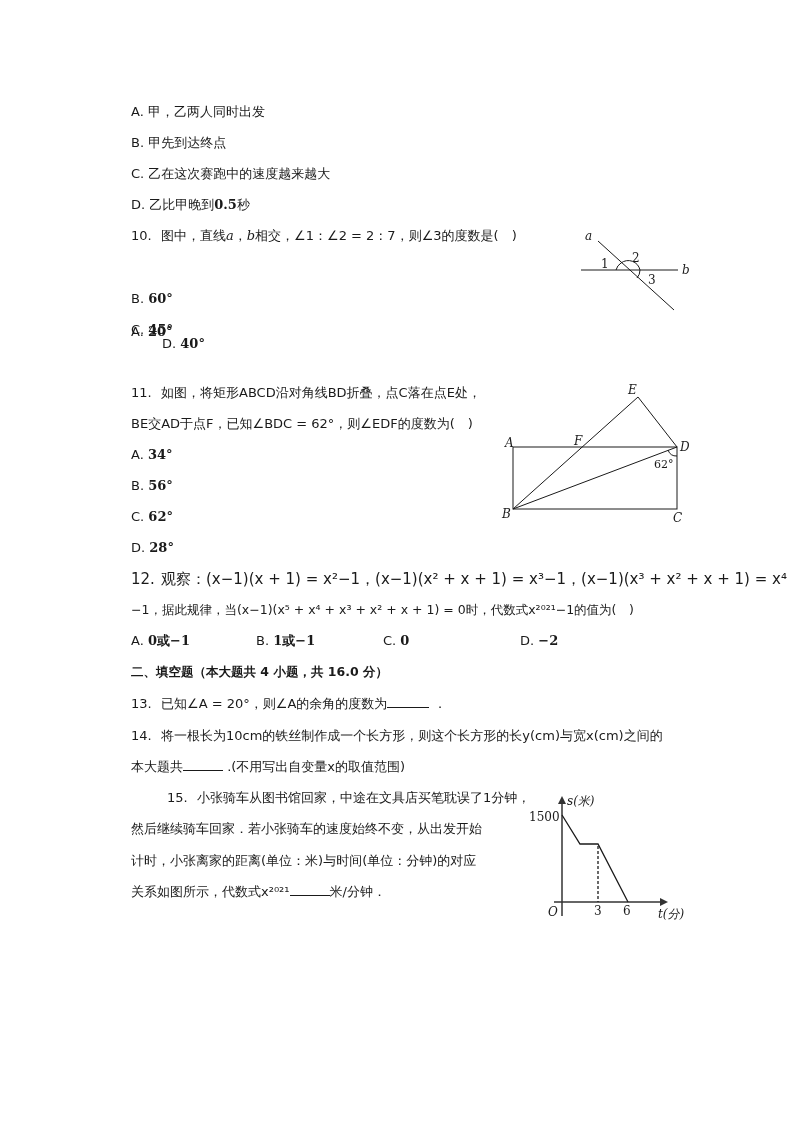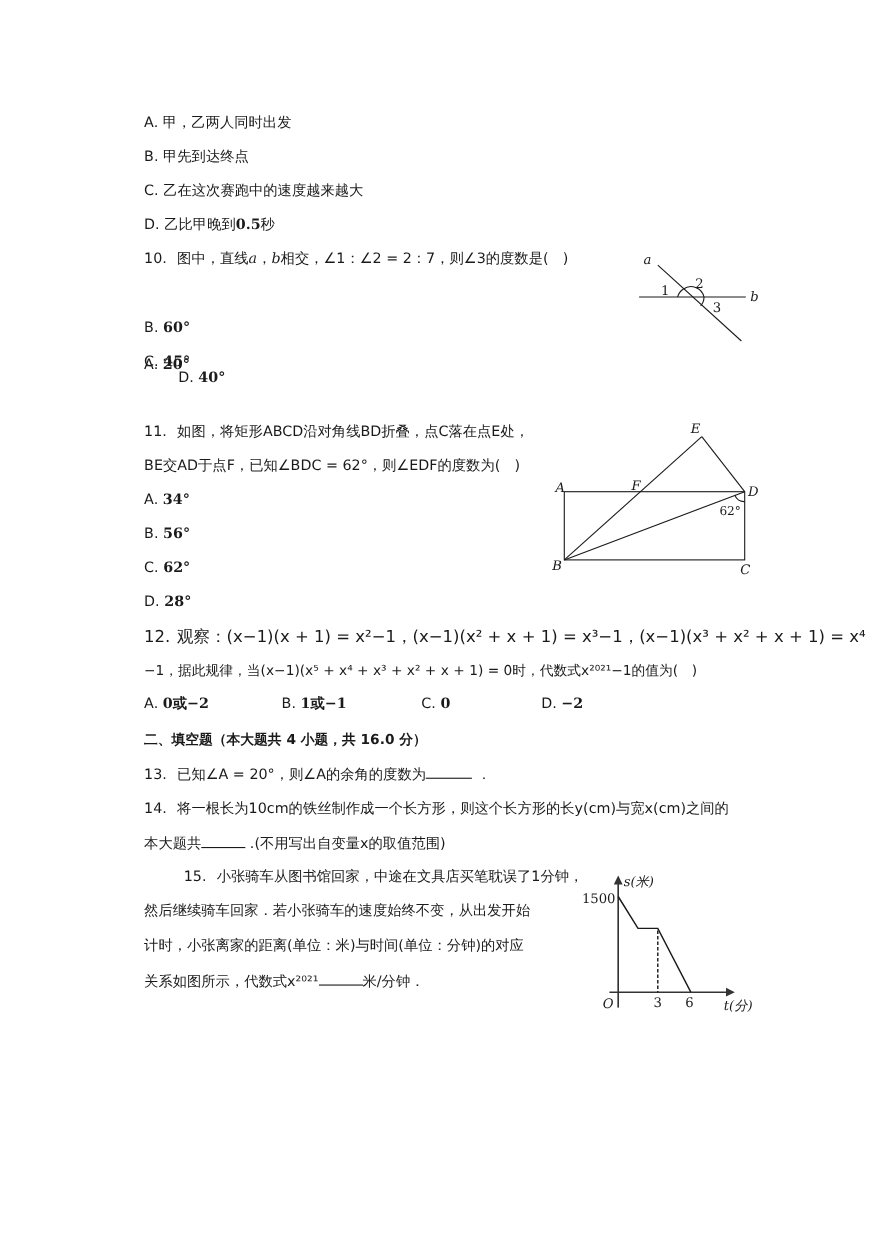--- a/index.html
+++ b/index.html
@@ -82,24 +82,24 @@
   <text x="502" y="518">B</text>
   <text x="673" y="522">C</text>
 </svg>
 
 <div class="line" style="top:570px; font-size:15px;">
   <span class="qnum">12.</span><span>观察：(x−1)(x + 1) = x²−1，(x−1)(x² + x + 1) = x³−1，(x−1)(x³ + x² + x + 1) = x⁴</span>
 </div>
 <div class="line" style="top:601px; font-size:12.5px;">
   <span>−1，据此规律，当(x−1)(x⁵ + x⁴ + x³ + x² + x + 1) = 0时，代数式x²⁰²¹−1的值为(　)</span>
 </div>
-<div class="opt" style="left:131px; top:632px;"><span>A.</span> <span class="b">0或−2</span></div>
+<div class="opt" style="left:131px; top:632px;"><span>A.</span> <span class="b">0或−1</span></div>
 <div class="opt" style="left:256px; top:632px;"><span>B.</span> <span class="b">1或−1</span></div>
 <div class="opt" style="left:383px; top:632px;"><span>C.</span> <span class="b">0</span></div>
-<div class="opt" style="left:492px; top:632px;"><span>D.</span> <span class="b">−2</span></div>
+<div class="opt" style="left:520px; top:632px;"><span>D.</span> <span class="b">−2</span></div>
 
 <div class="line section" style="top:663px;">二、填空题（本大题共 4 小题，共 16.0 分）</div>
 
 <div class="line" style="top:695px;">
   <span class="qnum">13.</span><span>已知∠A = 20°，则∠A的余角的度数为</span><span class="blank" style="width:42px;"></span><span> ．</span>
 </div>
 
 <div class="line" style="top:727px;">
   <span class="qnum">14.</span><span>将一根长为10cm的铁丝制作成一个长方形，则这个长方形的长y(cm)与宽x(cm)之间的</span>
 </div>

